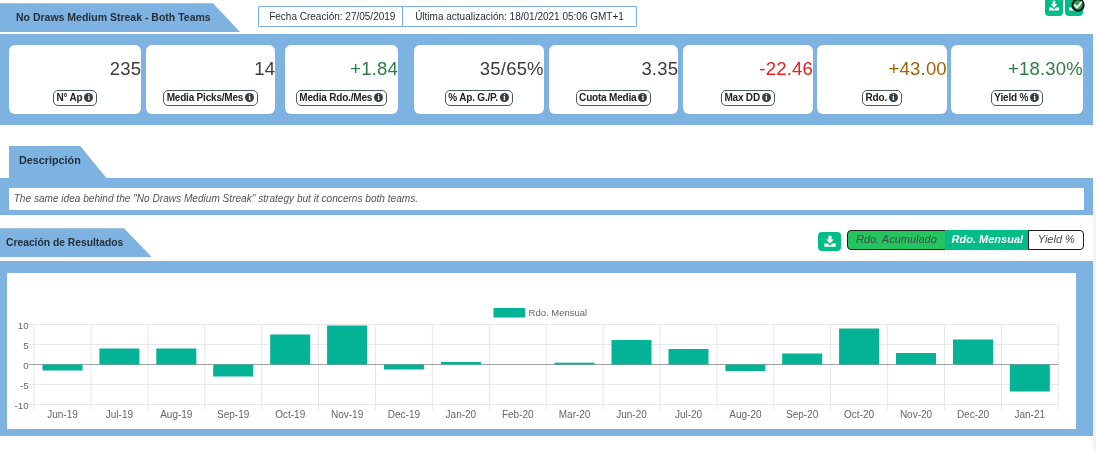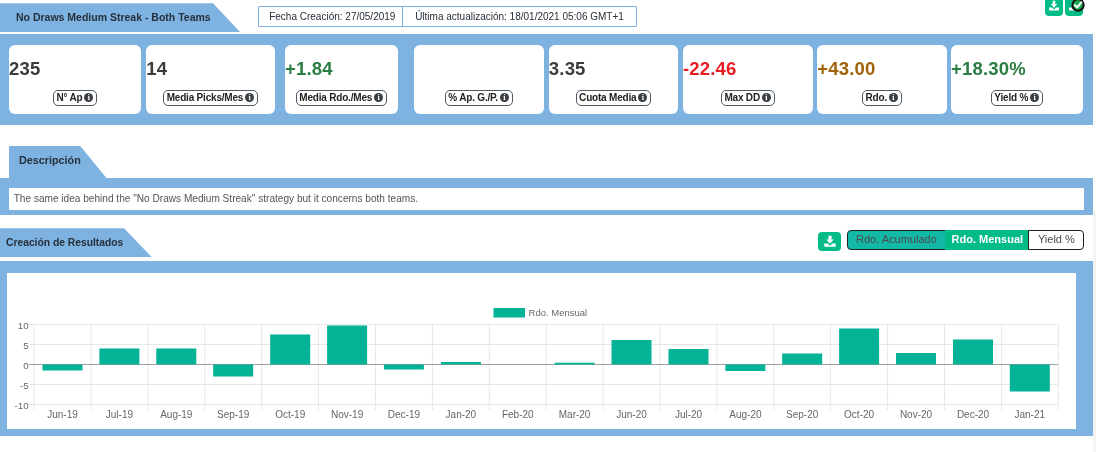--- a/index.html
+++ b/index.html
@@ -1,20 +1,20 @@
 <!DOCTYPE html>
 <html><head><meta charset="utf-8">
 <style>
 * { margin:0; padding:0; box-sizing:border-box; }
 html,body { width:1096px; height:452px; background:#ffffff; font-family:"Liberation Sans", sans-serif; overflow:hidden; position:relative; }
-.abs { position:absolute; }
+.abs { position:absolute;font-style:italic; }
 .tab { position:absolute; background:#7eb2e1; color:#25303b; font-weight:bold; white-space:nowrap; }
 .band { position:absolute; left:0; width:1092.7px; background:#7eb2e1; }
 .card { position:absolute; top:11.2px; height:69.8px; background:#fff; border-radius:6px; }
-.cval { text-align:left; margin-top:12.5px; font-size:18.5px; line-height:24px; letter-spacing:0.2px;font-weight:bold; }
+.cval { text-align:right; margin-top:12.5px; font-size:18.5px; line-height:24px; letter-spacing:0.2px; }
 .pillwrap { position:absolute; left:0; right:0; top:45.2px; text-align:center; }
 .pill { display:flex; width:fit-content; margin:0 auto; align-items:center; border:1.5px solid #4d5a66; border-radius:5px; padding:0 3px 0 2.5px; font-size:10px; font-weight:bold; color:#222222; height:15.8px; letter-spacing:-0.2px; }
 .info { display:inline-block; width:9px; height:9px; border-radius:50%; background:#3a3f45; color:#fff; font-size:8px; line-height:9px; text-align:center; font-weight:bold; font-family:"Liberation Serif", serif; margin-left:2px; flex:none; letter-spacing:0; }
 .gbtn { position:absolute; background:#02bc87; border-radius:4px; display:flex; align-items:center; justify-content:center; }
 .dpill { position:absolute; top:6px; height:21px; border:1px solid #7cb0e2; border-radius:1px; background:#fff; color:#25303b; font-weight:normal; font-size:10px; line-height:19px; text-align:center; white-space:nowrap; }
 </style></head>
 <body>
 
 <div class="tab" style="left:0;top:3.3px;width:240.5px;height:29.2px;clip-path:polygon(0 0,213px 0,240.5px 100%,0 100%);font-size:10.5px;line-height:29.2px;padding-left:16px">No Draws Medium Streak - Both Teams</div>
 <div class="dpill" style="left:258.3px;width:148px">Fecha Creación: 27/05/2019</div>
@@ -56,20 +56,21 @@
         <span class="pill">Media Picks/Mes<span class="info">i</span></span>
       </div>
 </div>
 <div class="card" style="left:285px;width:113px">
   <div class="cval" style="color:#2b7d44">+1.84</div>
   <div class="pillwrap">
         <span class="pill">Media Rdo./Mes<span class="info">i</span></span>
       </div>
 </div>
 <div class="card" style="left:413.9px;width:129.9px">
+  <div class="cval" style="color:#3c3c3c">35/65%</div>
   <div class="pillwrap">
         <span class="pill">% Ap. G./P.<span class="info">i</span></span>
       </div>
 </div>
 <div class="card" style="left:548.8px;width:129.4px">
   <div class="cval" style="color:#3c3c3c">3.35</div>
   <div class="pillwrap">
         <span class="pill">Cuota Media<span class="info">i</span></span>
       </div>
 </div>
@@ -101,21 +102,21 @@
 <div class="gbtn" style="left:818.3px;top:231.6px;width:22.9px;height:19.9px">
     <svg width="16" height="13.5" viewBox="0 0 24 20">
 <g fill="#ffffff">
 <rect x="9.7" y="1" width="4.6" height="6"></rect>
 <polygon points="6.3,6.5 17.7,6.5 12,13"></polygon>
 <path d="M3.5,17.5 v-5 h5 l3.5,3.6 3.5,-3.6 h5 v5 z"></path>
 </g>
     </svg>
   </div>
 <div class="abs" style="left:846.5px;top:230.3px;height:19.9px;display:flex;font-size:11px;white-space:nowrap">
-  <div style="border:1.5px solid #1f1f1f;border-radius:4px 0 0 4px;background:#14b8a6;color:#4a4a4a;width:99.8px;text-align:center;line-height:17.9px">Rdo. Acumulado</div>
+  <div style="border:1.5px solid #1f1f1f;border-radius:4px 0 0 4px;background:#22c55e;color:#4a4a4a;width:99.8px;text-align:center;line-height:17.9px">Rdo. Acumulado</div>
   <div style="border:1.5px solid #02bc87;background:#02bc87;color:#fff;font-weight:bold;width:84.1px;text-align:center;line-height:17.9px;margin-left:-1px">Rdo. Mensual</div>
   <div style="border:1.5px solid #1f1f1f;border-radius:0 4px 4px 0;background:#fff;color:#4a4a4a;width:55.9px;text-align:center;line-height:17.9px;margin-left:-1px">Yield %</div>
 </div>
 
 <div class="band" style="top:260.5px;height:175.5px"></div>
 <div class="abs" style="left:7px;top:272.5px;width:1068.8px;height:156.3px;background:#fff"></div>
 <svg style="position:absolute;left:7.0px;top:272.5px" width="1069" height="157">
 <line x1="27.1" y1="51.5" x2="27.1" y2="137.0" stroke="#e7e7e7" stroke-width="1"></line>
 <line x1="84.0" y1="51.5" x2="84.0" y2="137.0" stroke="#e7e7e7" stroke-width="1"></line>
 <line x1="140.9" y1="51.5" x2="140.9" y2="137.0" stroke="#e7e7e7" stroke-width="1"></line>

